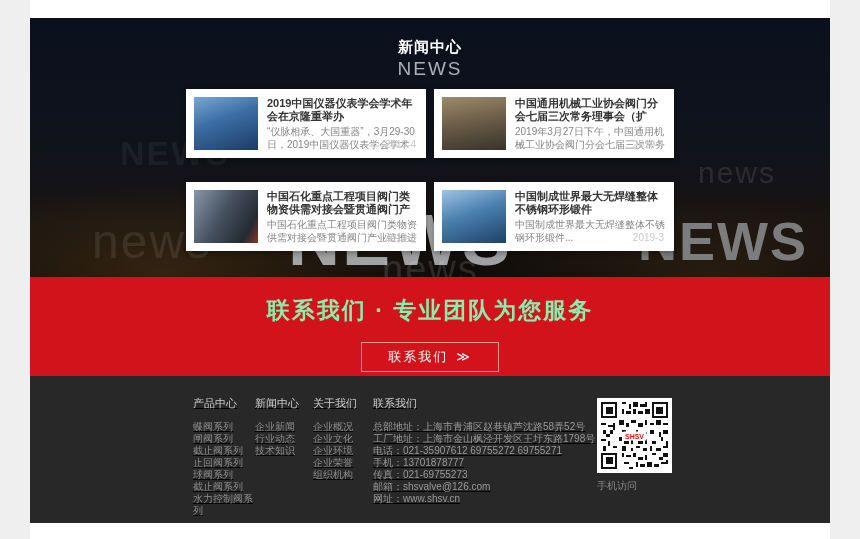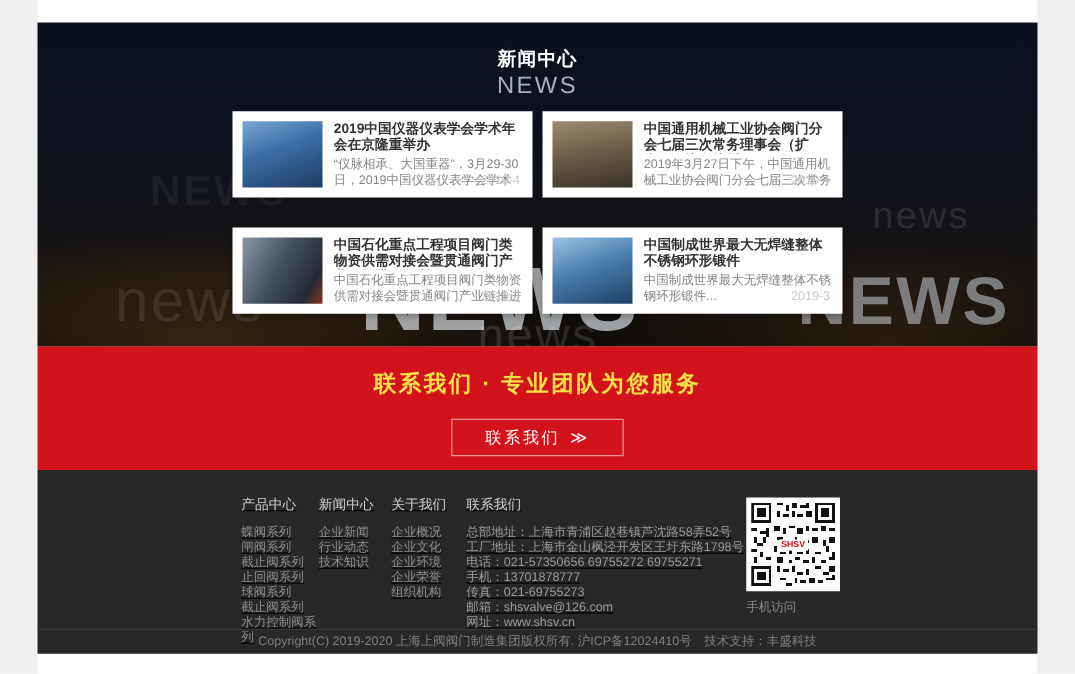--- a/index.html
+++ b/index.html
@@ -48,21 +48,21 @@
   .thumb-1 { background:linear-gradient(170deg,#9c8b6d 0%, #6d5f49 45%, #3a332a 100%); }
   .thumb-2 { background:linear-gradient(120deg,#8898a8 0%, #46515f 45%, #232a33 82%, #8c3524 100%); }
   .thumb-3 { background:linear-gradient(160deg,#9cc4e4 0%, #4a7fae 45%, #1d4168 100%); }
   .card-txt { position:relative; flex:1; margin-left:9px; overflow:hidden; }
   .card-title { font-size:11px; font-weight:bold; color:#333333; line-height:13px; max-height:26px; overflow:hidden; }
   .card-ex { font-size:10px; color:#858585; line-height:13px; margin-top:2px; max-height:26px; overflow:hidden; }
   .card-date { position:absolute; right:2px; bottom:0; font-size:10px; color:#c9c9c9; }
 
   
   .cta { height:99px; background:#d3131b; text-align:center; padding-top:18px; }
-  .cta h2 { color:#fde047; font-size:18px; font-weight:bold; letter-spacing:2px; }
+  .cta h2 { color:#86efac; font-size:23px; font-weight:bold; letter-spacing:2px; }
   .cta-btn {
     display:inline-block; margin-top:16px; padding:5px 26px;
     border:1px solid rgba(255,255,255,.55); background:transparent;
     color:#ffffff; font-size:13px; letter-spacing:2px; cursor:pointer;
   }
   .cta-btn .arr { margin-left:8px; font-size:13px; }
 
   
   .footer { position:relative; height:147px; background:#282828;text-decoration:underline; }
   .fcols { display:flex; padding:20px 0 0 163px; }
@@ -176,21 +176,21 @@
           <li>企业环境</li>
           <li>企业荣誉</li>
           <li>组织机构</li>
         </ul>
       </div>
       <div class="fcol fc4">
         <h4>联系我们</h4>
         <ul>
           <li>总部地址：上海市青浦区赵巷镇芦沈路58弄52号</li>
           <li>工厂地址：上海市金山枫泾开发区王圩东路1798号</li>
-          <li>电话：021-57350656  69755272  69755271</li>
+          <li>电话：021-35907612  69755272  69755271</li>
           <li>手机：13701878777</li>
           <li>传真：021-69755273</li>
           <li>邮箱：shsvalve@126.com</li>
           <li>网址：www.shsv.cn</li>
         </ul>
       </div>
     </div>
 
     <div class="qr-wrap">
       <div class="qr">
@@ -272,16 +272,15 @@
               <rect x="23" y="27" width="2" height="1"></rect>
               <rect x="26" y="26" width="2" height="1"></rect>
               <rect x="28" y="25" width="1" height="2"></rect>
           </g>
         </svg>
         <span class="qr-label">SHSV</span>
       </div>
       <div class="qr-cap">手机访问</div>
     </div>
 
-    <div class="copy">Copyright(C) 2019-2020 上海上阀阀门制造集团版权所有. 沪ICP备12024410号　技术支持：丰盛科技</div>
   </div>
 
 </div>
 
 </body></html>

